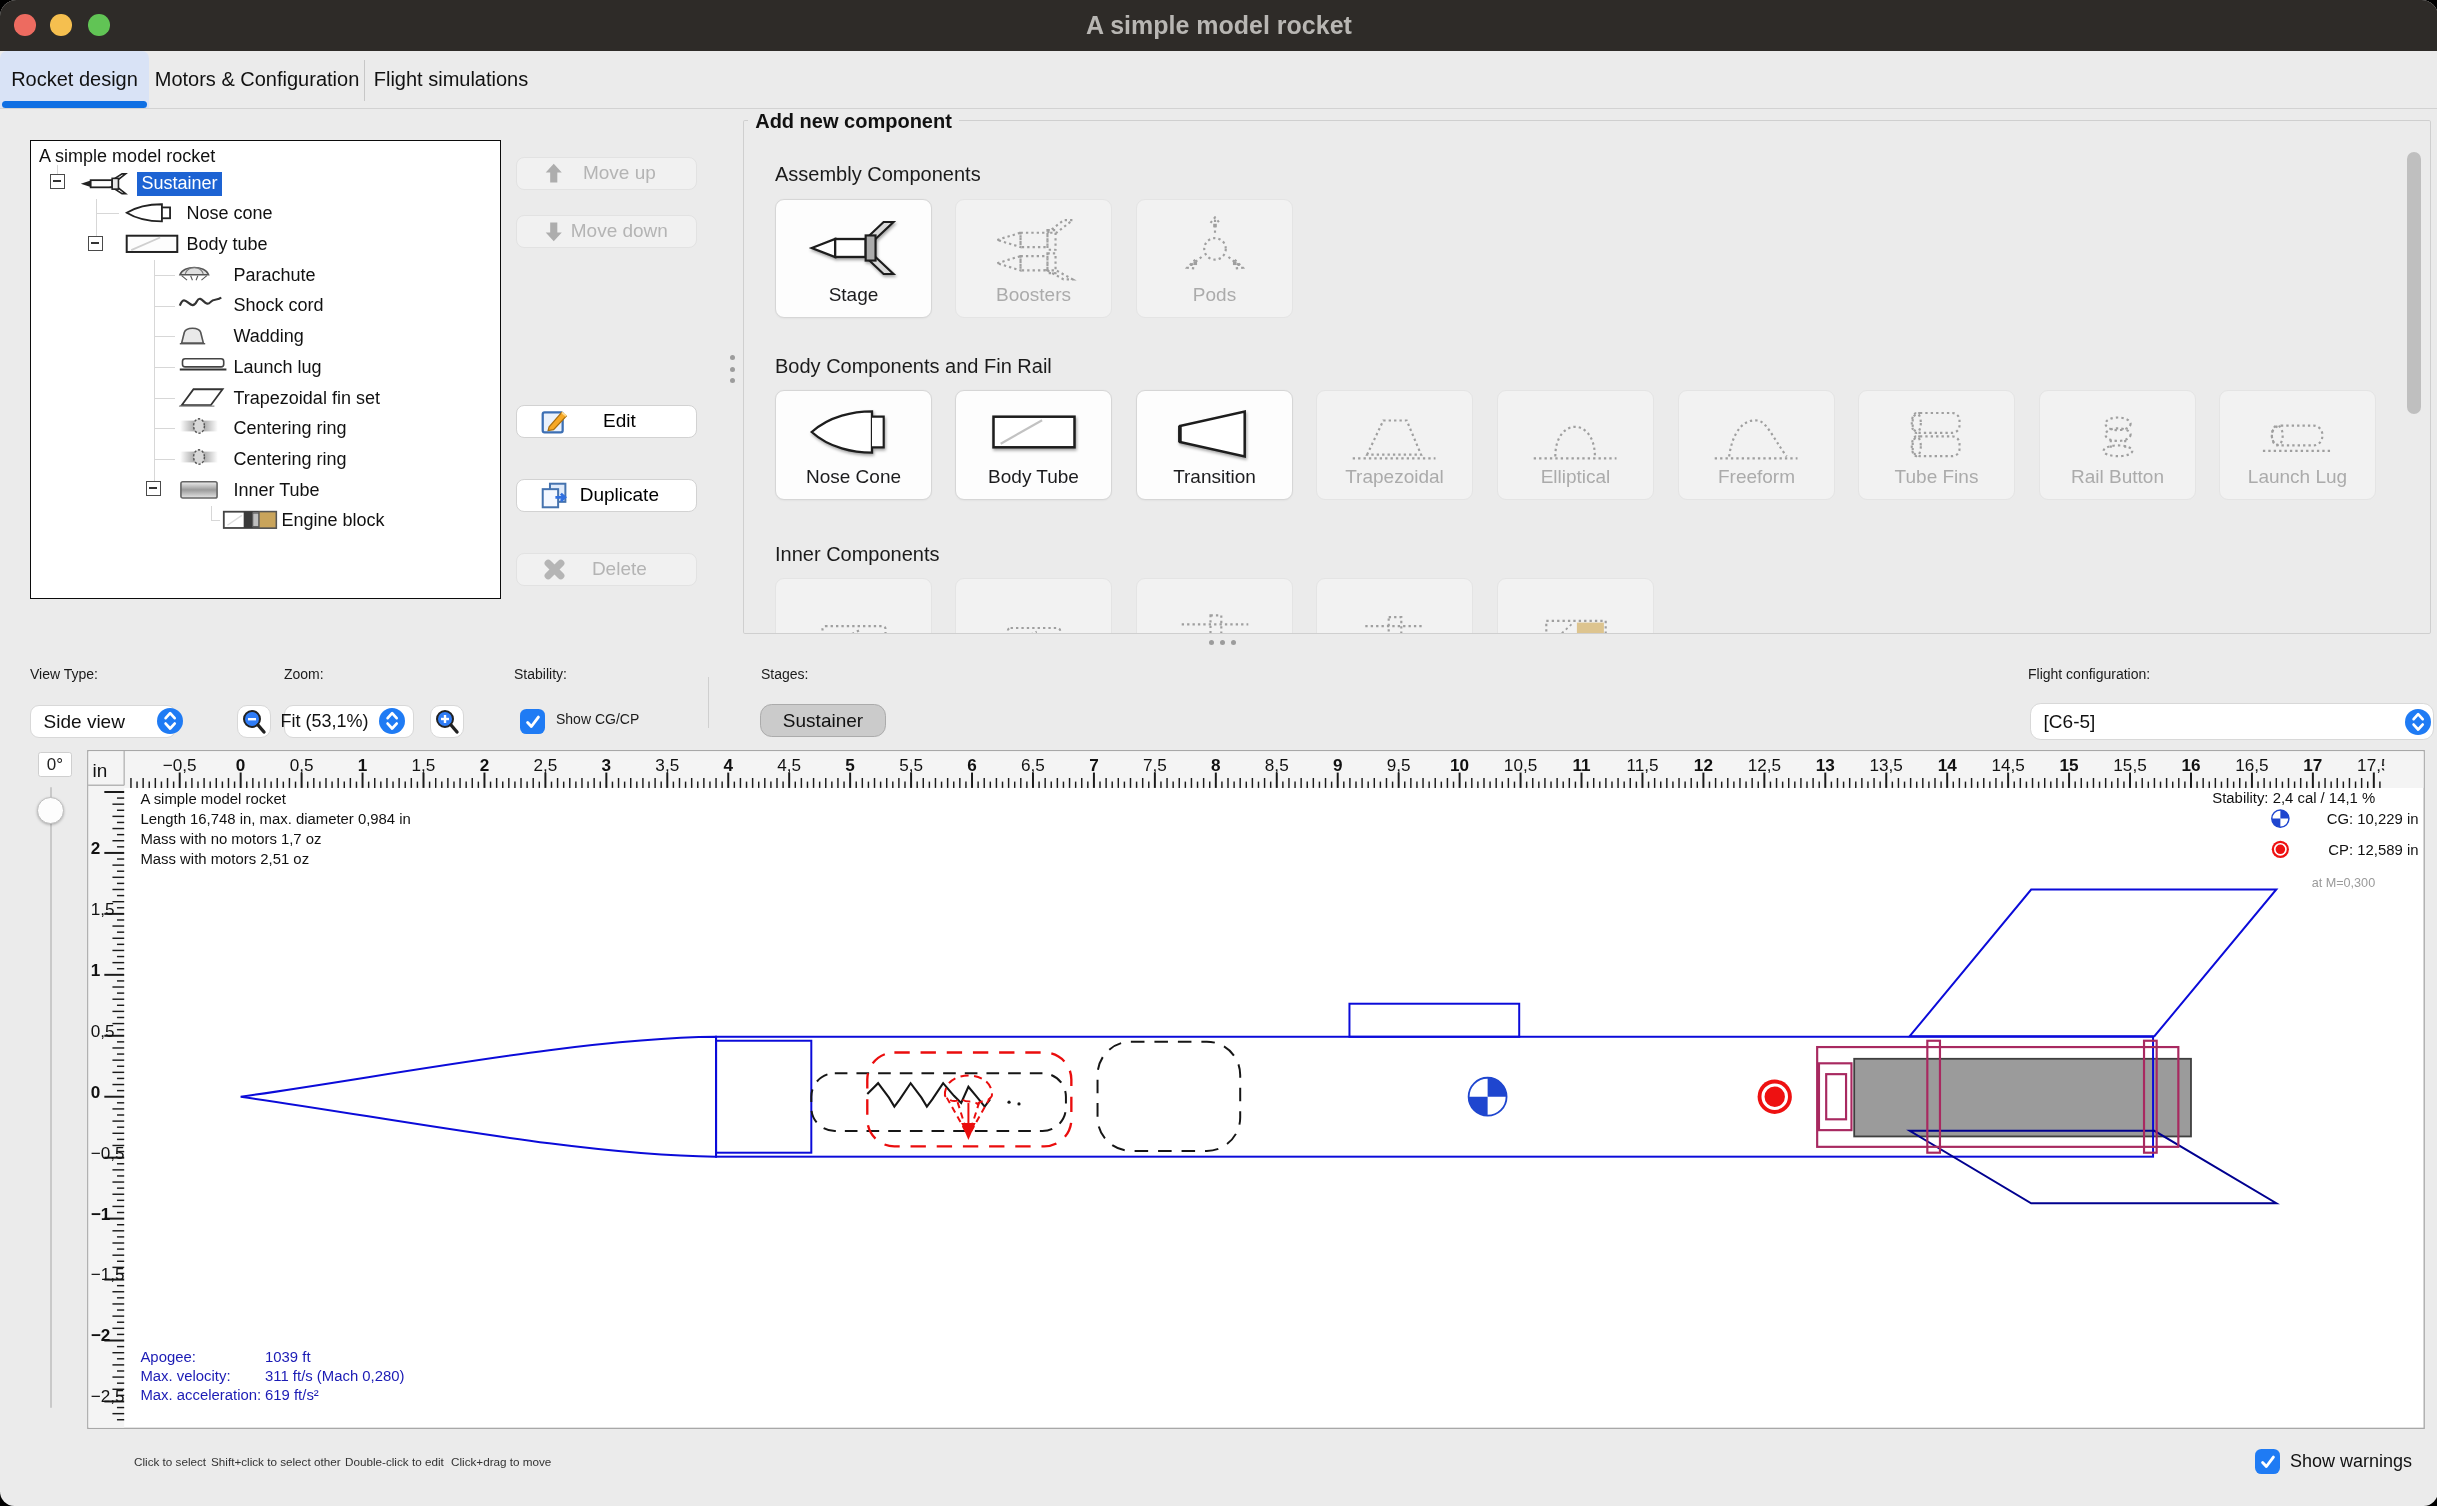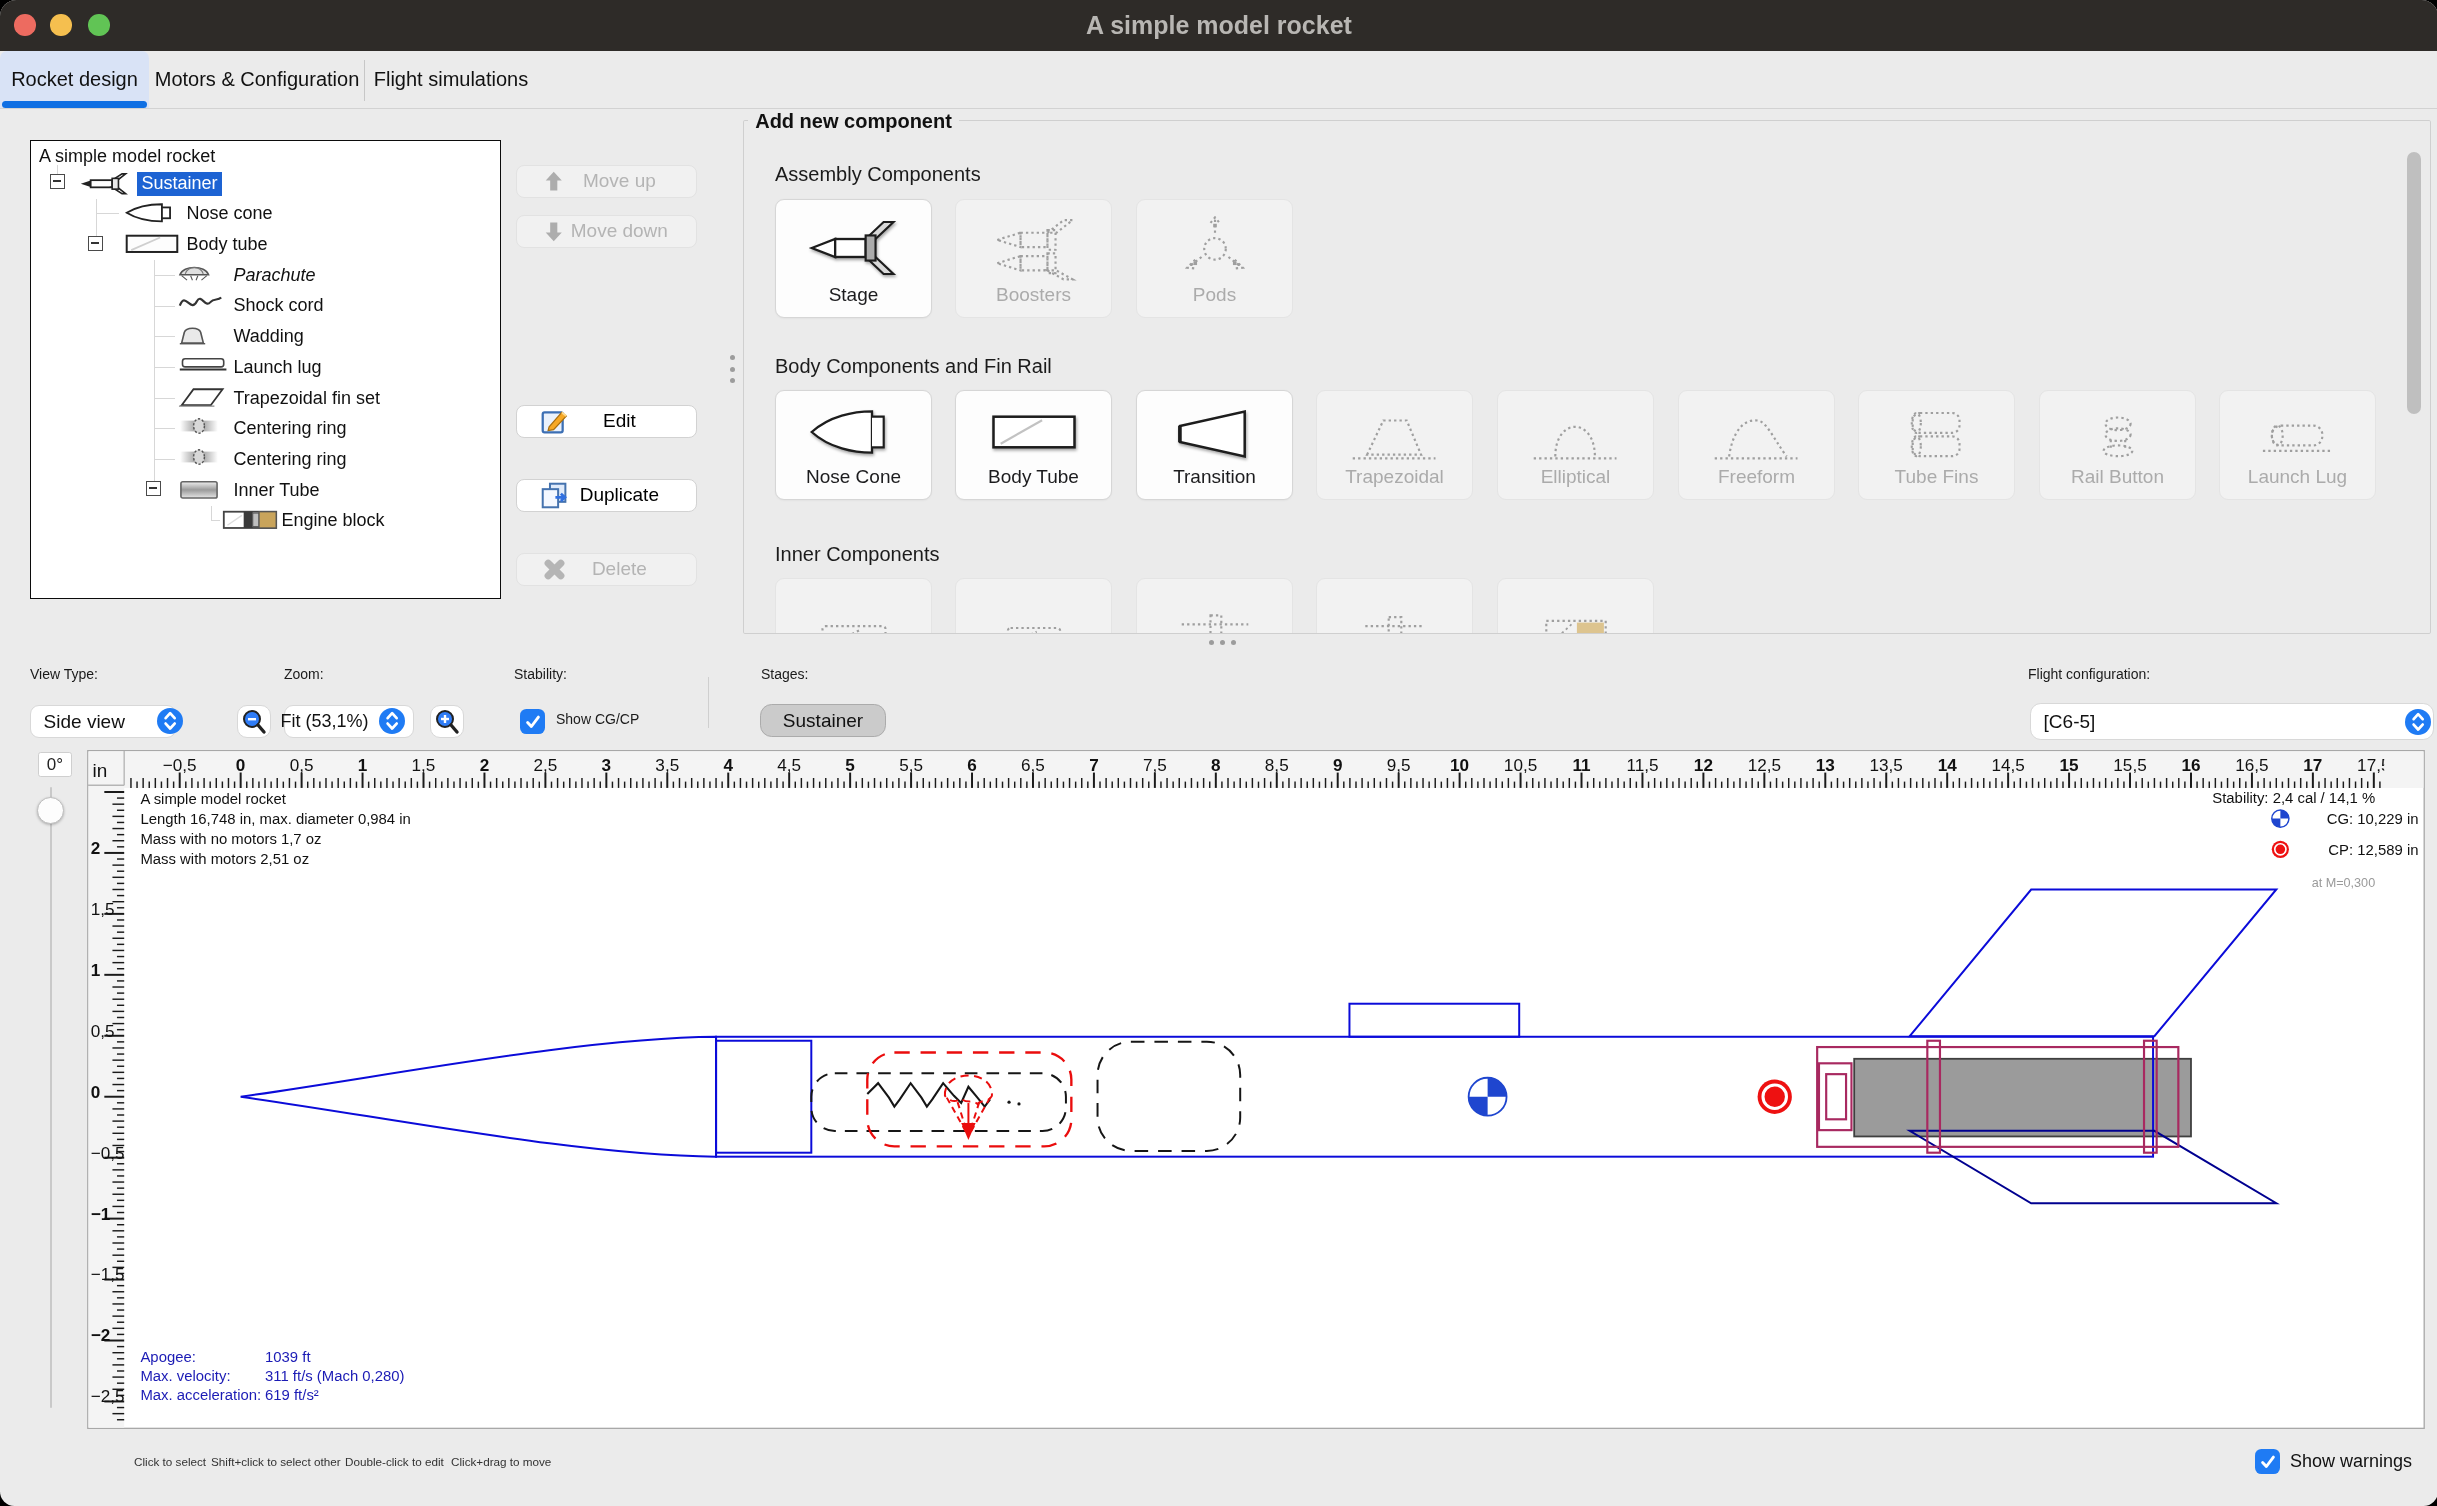--- a/index.html
+++ b/index.html
@@ -127,21 +127,21 @@
         <div class="tree-icon" style="left: 93px; top: 92px;"><svg width="56" height="21.7" viewBox="0 0 62 24">
             <rect x="3" y="3" width="56" height="18" fill="#fdfdfd" stroke="#222" stroke-width="2.2"></rect>
             <line x1="8" y1="19" x2="40" y2="5" stroke="#cfcfcf" stroke-width="2"></line>
           </svg></div>
         <div class="tree-label" style="left: 151px; top: 92px;">Body tube</div>
         <div class="tree-icon" style="left: 147px; top: 123px;"><svg width="32.5" height="18" viewBox="0 0 36 20">
             <path d="M2 12 C 6 1 30 1 34 12 Z" fill="#e0e0e0" stroke="#555" stroke-width="1.6"></path>
             <path d="M8 11 C10 5 14 4 18 4 M28 11 C26 5 22 4 18 4" fill="none" stroke="#777" stroke-width="1.2"></path>
             <path d="M4 13 L10 18 M14 13 L16 18 M22 13 L20 18 M32 13 L26 18" stroke="#555" stroke-width="1.2"></path>
           </svg></div>
-        <div class="tree-label" style="left: 198px; top: 123px; font-style: italic;">Parachute</div>
+        <div class="tree-label" style="left: 198px; top: 123px;">Parachute</div>
         <div class="tree-icon" style="left: 147px; top: 153px;"><svg width="45" height="18" viewBox="0 0 50 20">
             <path d="M2 13 C 8 -4 14 22 21 8 C 26 -1 30 16 36 9 C 40 4 44 8 48 4" fill="none" stroke="#333" stroke-width="2.4"></path>
           </svg></div>
         <div class="tree-label" style="left: 198px; top: 153px;">Shock cord</div>
         <div class="tree-icon" style="left: 147px; top: 184px;"><svg width="29" height="20" viewBox="0 0 32 22">
             <path d="M4 20 L7 8 C 9 2 23 2 25 8 L28 20 Z" fill="#e9e9e9" stroke="#555" stroke-width="1.8"></path>
             <line x1="2" y1="20.6" x2="30" y2="20.6" stroke="#555" stroke-width="1.6"></line>
           </svg></div>
         <div class="tree-label" style="left: 198px; top: 184px;">Wadding</div>
         <div class="tree-icon" style="left: 147px; top: 215px;"><svg width="52" height="16.3" viewBox="0 0 58 18">
@@ -195,21 +195,21 @@
             <line x1="6" y1="18" x2="22" y2="7" stroke="#ddd" stroke-width="1.6"></line>
             <rect x="24" y="3" width="10" height="18" fill="#3a3a3a"></rect>
             <rect x="34" y="4.5" width="7" height="15" fill="#bfbfbf" stroke="#555" stroke-width="1.2"></rect>
             <rect x="41" y="3" width="19" height="18" fill="#c9a45b" stroke="#555" stroke-width="1.4"></rect>
           </svg></div>
         <div class="tree-label" style="left: 246px; top: 368px;">Engine block</div>
       </div>
   </div>
 
   <div id="actions">
-      <div class="action-btn action-disabled" style="top: 157px; margin-top: 8px;">
+      <div class="action-btn action-disabled" style="top: 157px;">
         <span class="ic">
           <svg width="23.5" height="25" viewBox="0 0 26 28">
             <path d="M13 3 L22 13 L17 13 L17 24 L9 24 L9 13 L4 13 Z" fill="#adadad"></path>
           </svg>
         </span>
         <span class="lb">Move up</span>
       </div>
       <div class="action-btn action-disabled" style="top: 215px;">
         <span class="ic">
           <svg width="23.5" height="25" viewBox="0 0 26 28">

